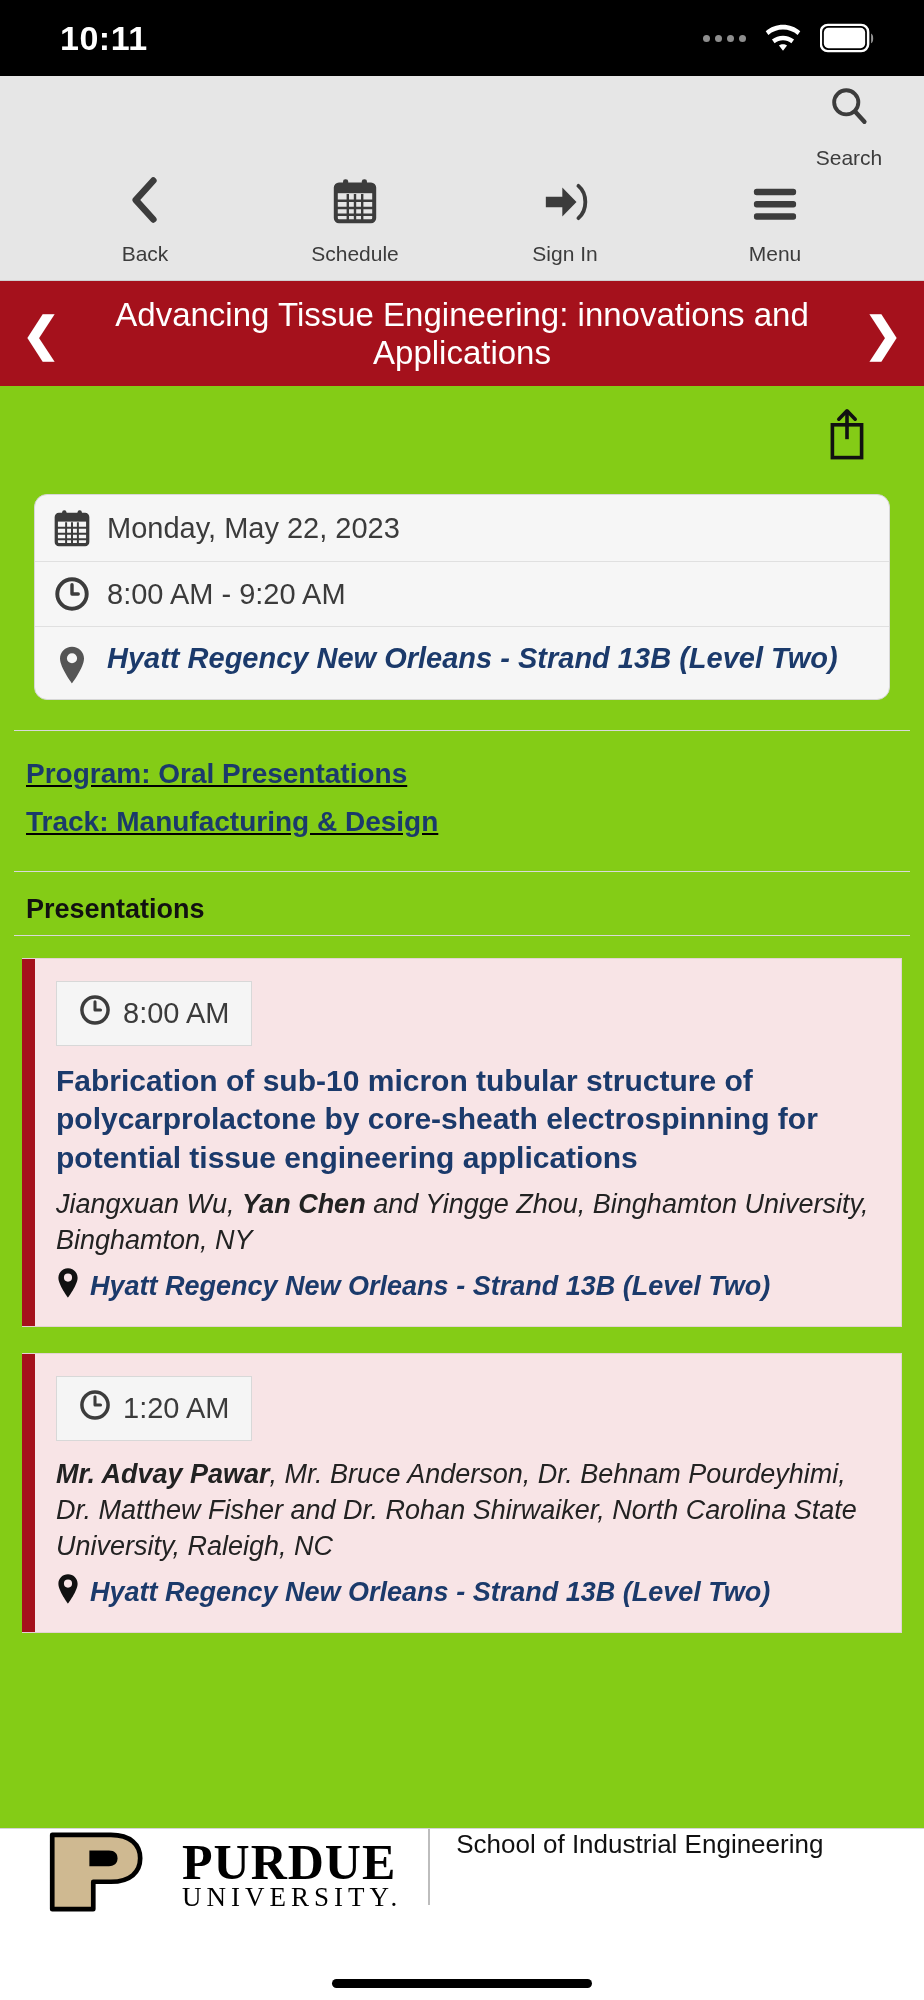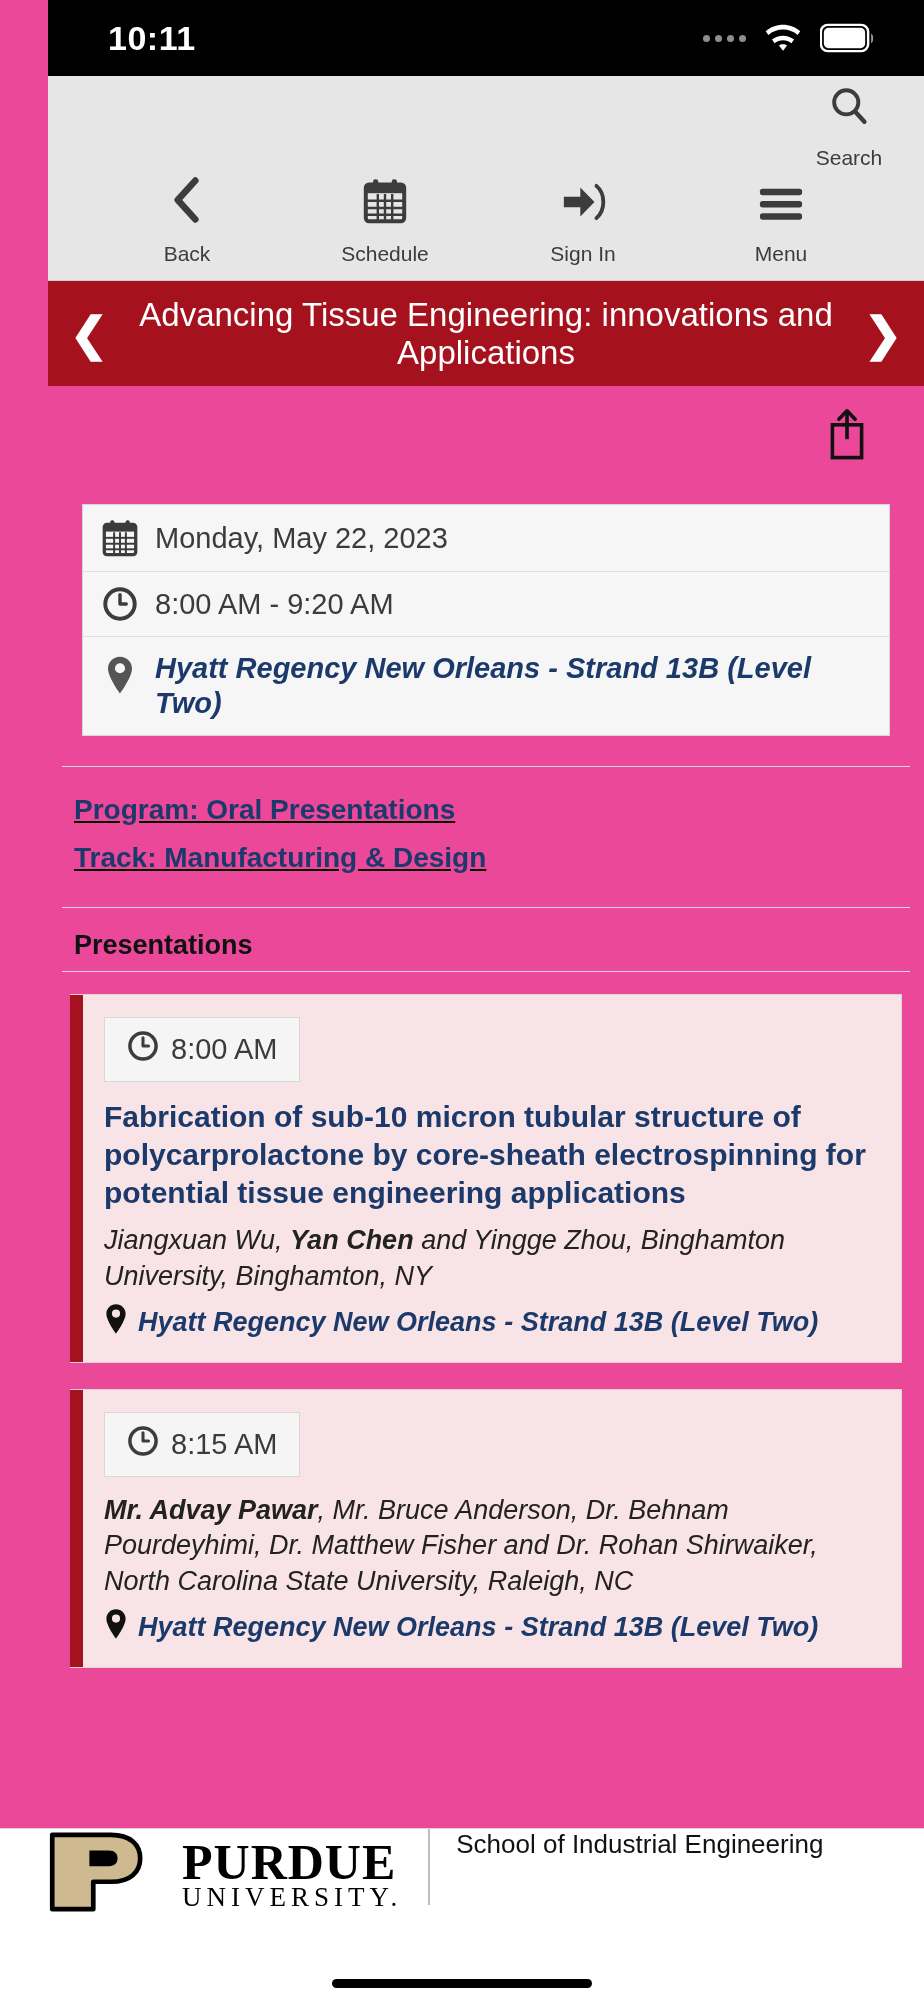--- a/index.html
+++ b/index.html
@@ -2,21 +2,21 @@
 <html><head>
 <meta charset="utf-8">
 <style>
   * { margin:0; padding:0; box-sizing:border-box; }
   html, body {
     width:924px; height:2000px;
     font-family:"Liberation Sans", sans-serif;
     background:#ffffff;
     overflow:hidden;
   }
-  .phone { position:relative; width:924px; height:2000px; background:#ec4899;padding-left:48px; }
+  .phone { position:relative; width:924px; height:2000px; background:#84cc16; }
 
   
   .statusbar {
     height:76px; background:#000; color:#fff;
     display:flex; align-items:center; justify-content:space-between;
     padding:0 48px 0 60px;
   }
   .status-time { font-size:34px; font-weight:600; letter-spacing:.5px; }
   .status-right { display:flex; align-items:center; gap:18px; }
   .dots { display:flex; gap:5px; align-items:center; }
@@ -48,22 +48,22 @@
     font-size:33px; line-height:1.13; font-weight:400;
     padding:0 14px;
   }
   .chev { font-size:46px; line-height:1; font-weight:700; color:#fff; width:46px; text-align:center; }
 
   
   .share-row { display:flex; justify-content:flex-end; padding:22px 56px 10px 0; }
 
   
   .info-card {
-    margin:30px 34px 0 34px;
-    border:1px solid #d7d7d7; border-radius:0;
+    margin:20px 34px 0 34px;
+    border:1px solid #d7d7d7; border-radius:13px;
     background:#f6f6f6; overflow:hidden;
   }
   .info-row {
     display:flex; align-items:center; gap:16px;
     padding:14px 18px; border-bottom:1px solid #e0e0e0;
     font-size:29px; color:#3b3b3b;
   }
   .info-row:last-child { border-bottom:none; align-items:flex-start; }
   .info-ico { flex:0 0 auto; width:38px; display:flex; justify-content:center; }
   .venue-link {
@@ -324,21 +324,21 @@
     </div>
 
     <div class="pres-card">
       <div class="time-chip">
         <span>
           <svg width="32" height="32" viewBox="0 0 22 22">
             <circle cx="11" cy="11" r="9" fill="none" stroke="#3c3c3c" stroke-width="2.4"></circle>
             <path d="M11 5.4V11h3.8" fill="none" stroke="#3c3c3c" stroke-width="2.1" stroke-linecap="round" stroke-linejoin="round"></path>
           </svg>
         </span>
-        <span>8:15 AM</span>
+        <span>1:20 AM</span>
       </div>
       <div class="pres-authors">
         <span></span><b>Mr. Advay Pawar</b><span>, Mr. Bruce Anderson, Dr. Behnam Pourdeyhimi, Dr. Matthew Fisher and Dr. Rohan Shirwaiker, North Carolina State University, Raleigh, NC</span>
       </div>
       <div class="pres-venue">
         <span>
           <svg width="24" height="32" viewBox="0 0 16 22">
               <path d="M8 .9C4.3.9 1.4 3.8 1.4 7.4c0 4.9 6.6 13.7 6.6 13.7s6.6-8.8 6.6-13.7C14.6 3.8 11.7.9 8 .9zm0 9.2a2.8 2.8 0 1 1 0-5.6 2.8 2.8 0 0 1 0 5.6z" fill="#111"></path>
             </svg>
         </span>

